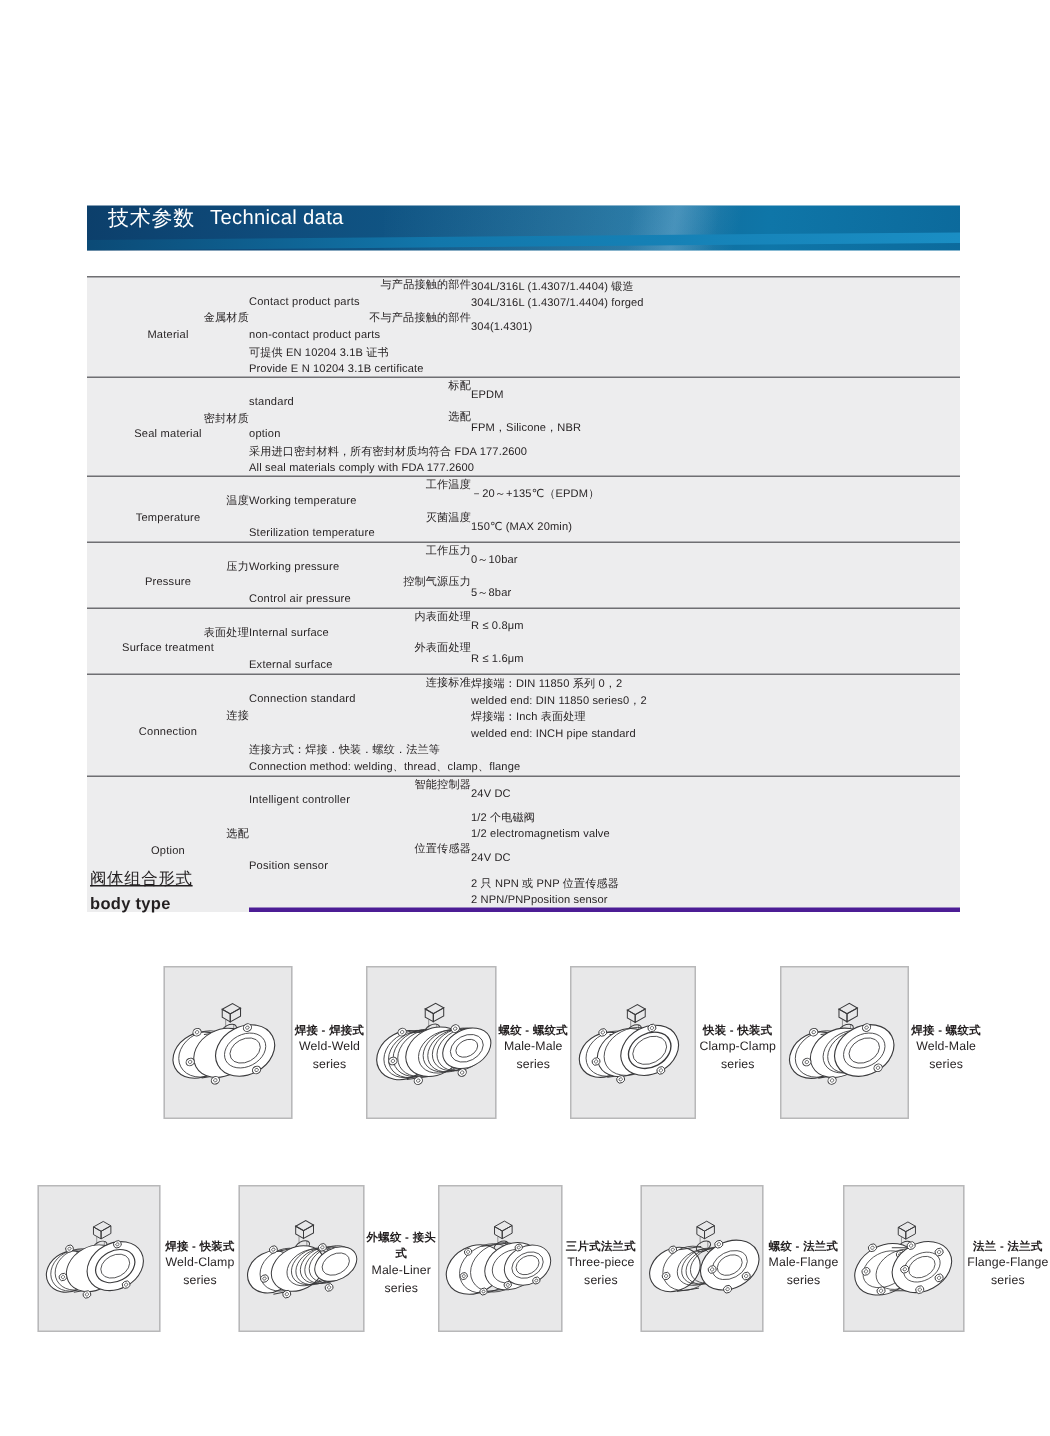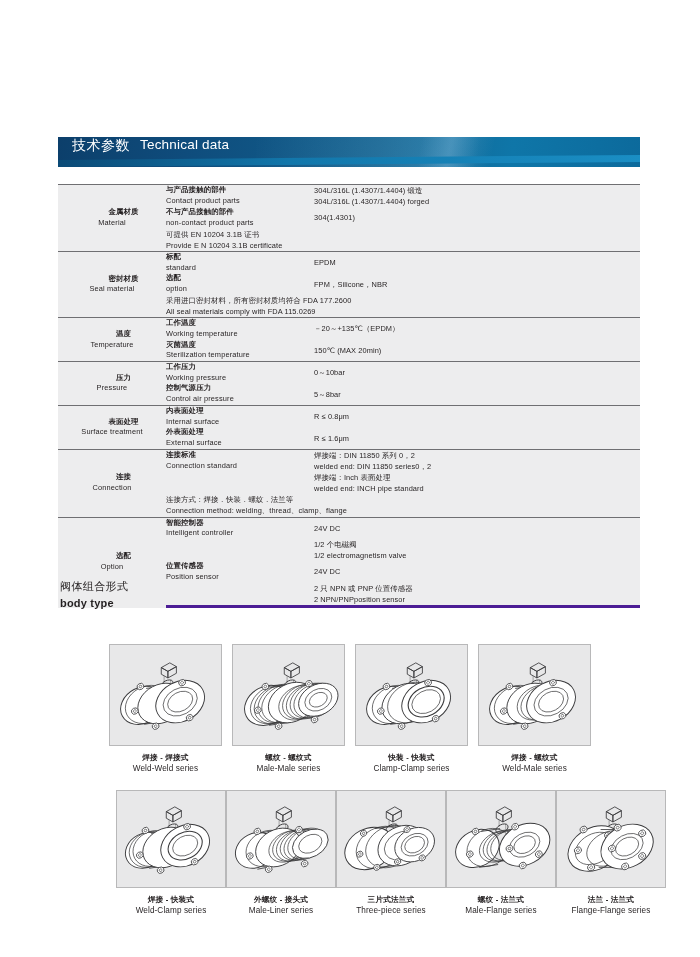--- a/index.html
+++ b/index.html
@@ -101,25 +101,26 @@
     padding: 2.5px 0 2.5px 8px;
   }
   .note-cell {
     border-top: 1px solid #b9b9ba;
     padding: 2.5px 0 2.5px 8px;
   }
   tr.thickline > td { border-top: 1px solid #6f6f72; }
   tr.lastrow > td { border-bottom: 3px solid #4c1d95; }
 
   .cn {
-    font-weight: bold;
+    font-weight: normal;
     font-size: 7.4px;
     line-height: 1.45;
     letter-spacing: 0.15px;
     display: block;
+    text-align: right;
   }
   .en {
     font-size: 7.4px;
     line-height: 1.45;
     letter-spacing: 0.15px;
     display: block;
   }
   .cat-cell .cn { margin-bottom: 0px; padding-left: 23px; }
   .val-line {
     font-size: 7.4px;
@@ -134,20 +135,21 @@
     position: absolute;
     left: 60px;
     top: 578px;
     line-height: 1.5;
   }
   .body-type-heading .bt-cn {
     font-size: 11px;
     display: block;
     color: #231f20;
     letter-spacing: 0.4px;
+    text-decoration: underline;
   }
   .body-type-heading .bt-en {
     font-size: 11px;
     display: block;
     color: #231f20;
     font-weight: bold;
     letter-spacing: 0.2px;
   }
 
   .gallery-row {
@@ -157,26 +159,26 @@
   .gallery-row.row1 {
     left: 109px;
     top: 644px;
     width: 482px;
     justify-content: space-between;
   }
   .gallery-row.row2 {
     left: 60px;
     top: 790px;
     width: 606px;
-    justify-content: flex-end;
+    justify-content: center;
   }
 
   .gallery-item {
     display: flex;
-    flex-direction: column;
+    flex-direction: row;
     align-items: center;
   }
   .tile {
     width: 113px;
     height: 102px;
     background: #e8e8e9;
     border: 1px solid #b8b8b9;
     box-sizing: border-box;
     display: flex;
     align-items: center;
@@ -266,21 +268,21 @@
           <span class="cn">选配</span>
           <span class="en">option</span>
         </td>
         <td class="val-cell">
           <span class="val-line b">FPM，Silicone，NBR</span>
         </td>
       </tr>
       <tr>
         <td class="note-cell" colspan="2">
           <span class="val-line b">采用进口密封材料，所有密封材质均符合 FDA 177.2600</span>
-          <span class="val-line">All seal materials comply with FDA 115.0269</span>
+          <span class="val-line">All seal materials comply with FDA 177.2600</span>
         </td>
       </tr>
       <tr class="thickline">
         <td class="cat-cell" rowspan="2">
           <span class="cn">温度</span>
           <span class="en">Temperature</span>
         </td>
         <td class="sub-cell">
           <span class="cn">工作温度</span>
           <span class="en">Working temperature</span>

